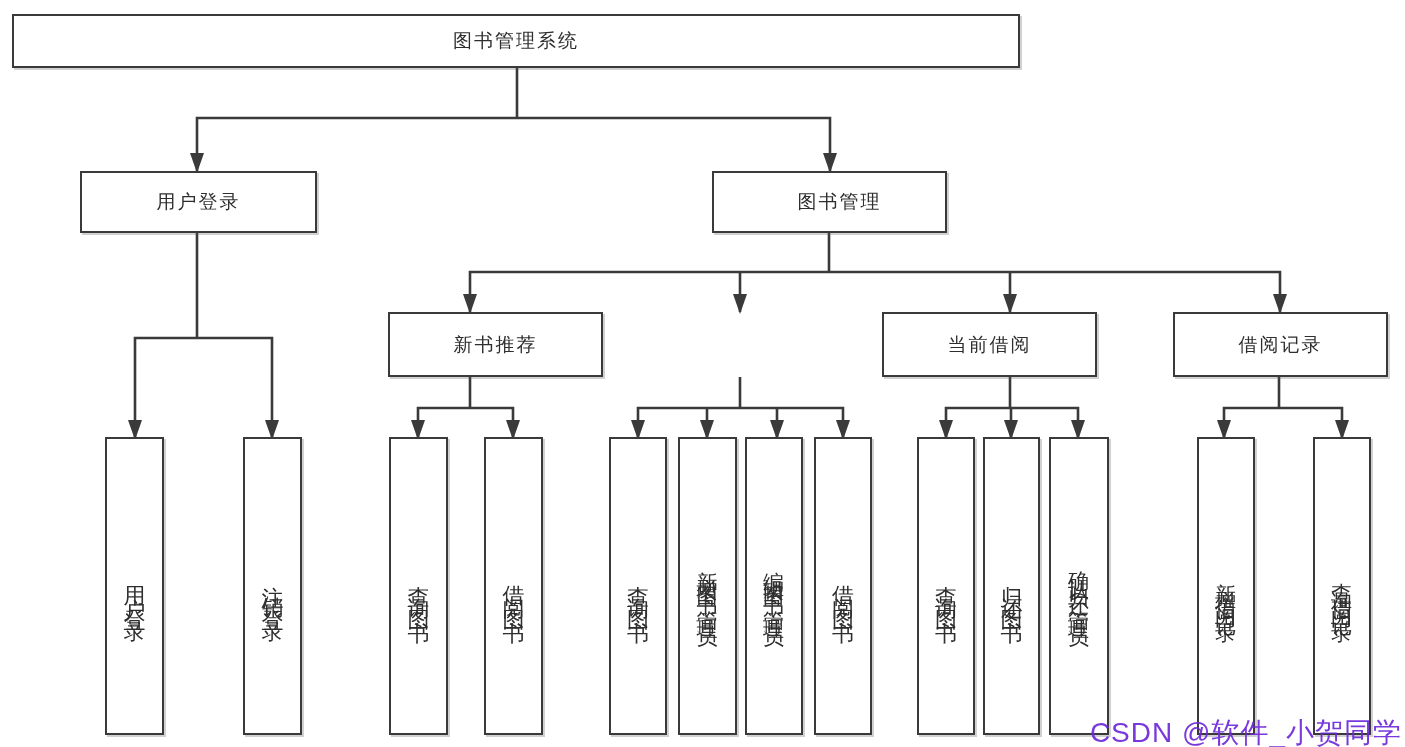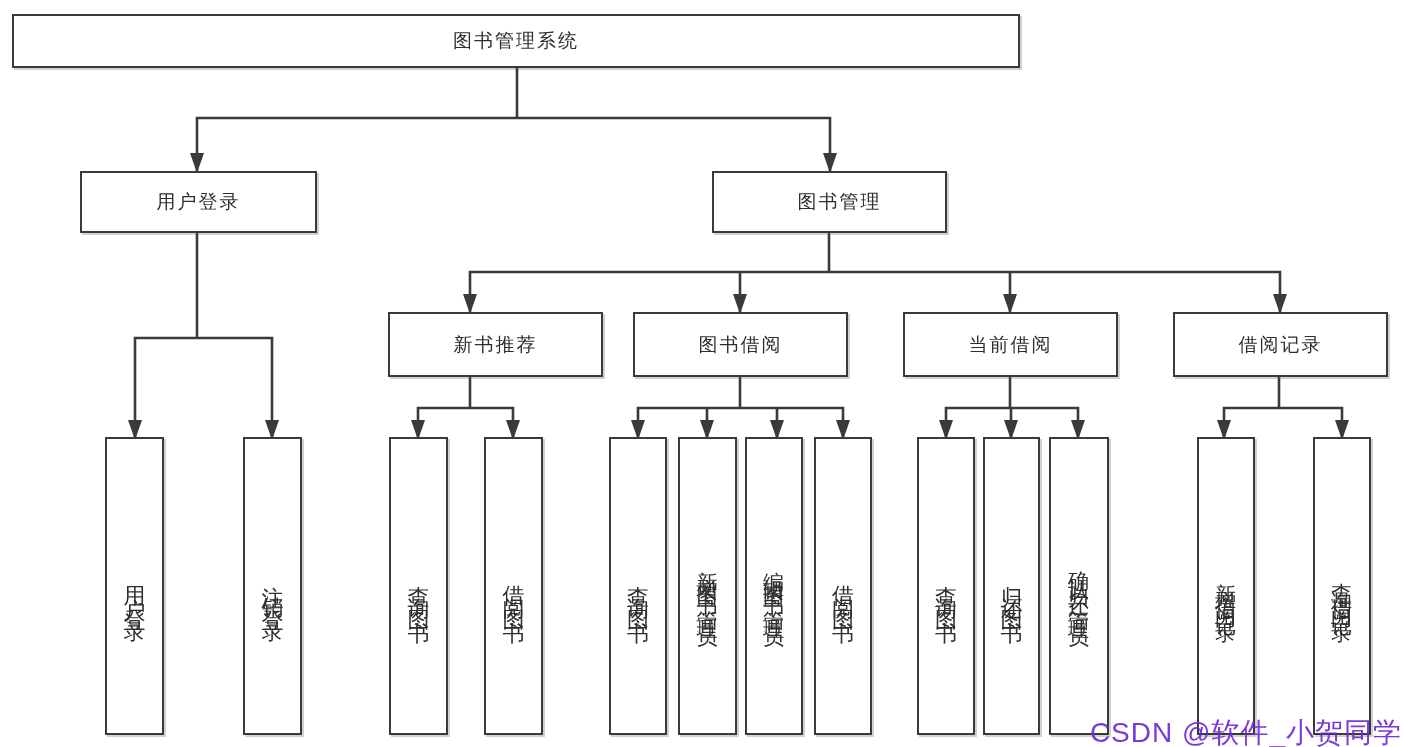--- a/index.html
+++ b/index.html
@@ -22,21 +22,21 @@
   .v.long{font-size:21px;letter-spacing:8px;padding-top:8px;}
 
   
   .b-root{left:12px;top:14px;width:1008px;height:54px;}
   
   .b-login{left:80px;top:171px;width:237px;height:62px;}
   .b-mgmt{left:712px;top:171px;width:235px;height:62px;padding-left:20px;}
   
   .b-nbr{left:363px;top:312px;width:215px;height:65px;margin-left:25px;}
   .b-bb{left:633px;top:312px;width:215px;height:65px;}
-  .b-cb{left:903px;top:312px;width:215px;height:65px;}
+  .b-cb{left:882px;top:312px;width:215px;height:65px;}
   .b-br{left:1173px;top:312px;width:215px;height:65px;}
   
   .b-a1{left:105px;top:437px;width:59px;height:298px;}
   .b-a2{left:243px;top:437px;width:59px;height:298px;}
   .b-b1{left:389px;top:437px;width:59px;height:298px;}
   .b-b2{left:484px;top:437px;width:59px;height:298px;}
   .b-c1{left:609px;top:437px;width:58px;height:298px;}
   .b-c2{left:678px;top:437px;width:59px;height:298px;}
   .b-c3{left:745px;top:437px;width:58px;height:298px;}
   .b-c4{left:814px;top:437px;width:58px;height:298px;}
@@ -88,21 +88,20 @@
       <polygon points="1335,420 1349,420 1342,440"></polygon>
     </g>
   </svg>
 
   <div class="node h b-root">图书管理系统</div>
 
   <div class="node h b-login">用户登录</div>
   <div class="node h b-mgmt">图书管理</div>
 
   <div class="node h b-nbr">新书推荐</div>
-  <div class="node h b-bb">图书借阅</div>
   <div class="node h b-cb">当前借阅</div>
   <div class="node h b-br">借阅记录</div>
 
   <div class="node v b-a1">用户登录</div>
   <div class="node v b-a2">注销登录</div>
 
   <div class="node v b-b1">查询图书</div>
   <div class="node v b-b2">借阅图书</div>
 
   <div class="node v b-c1">查询图书</div>

